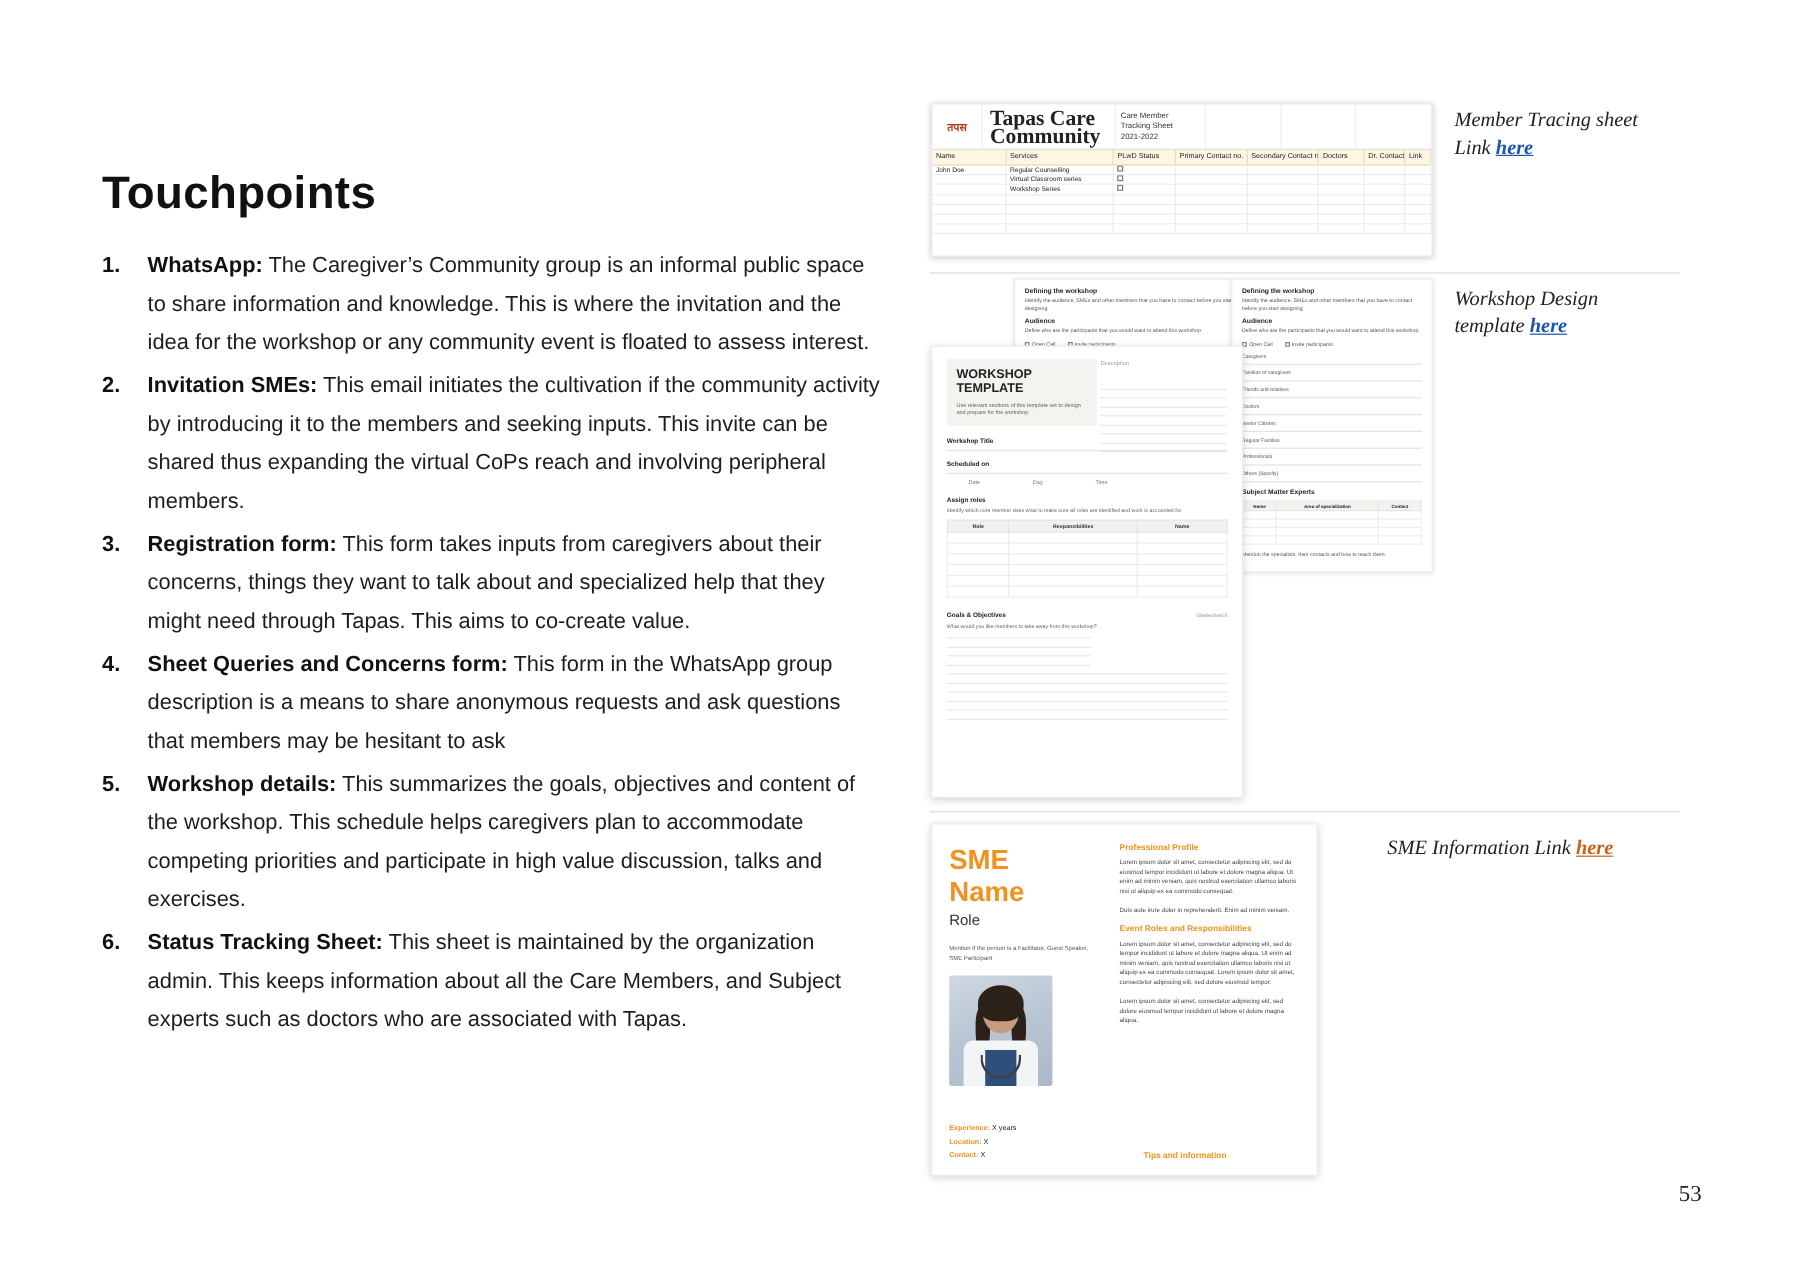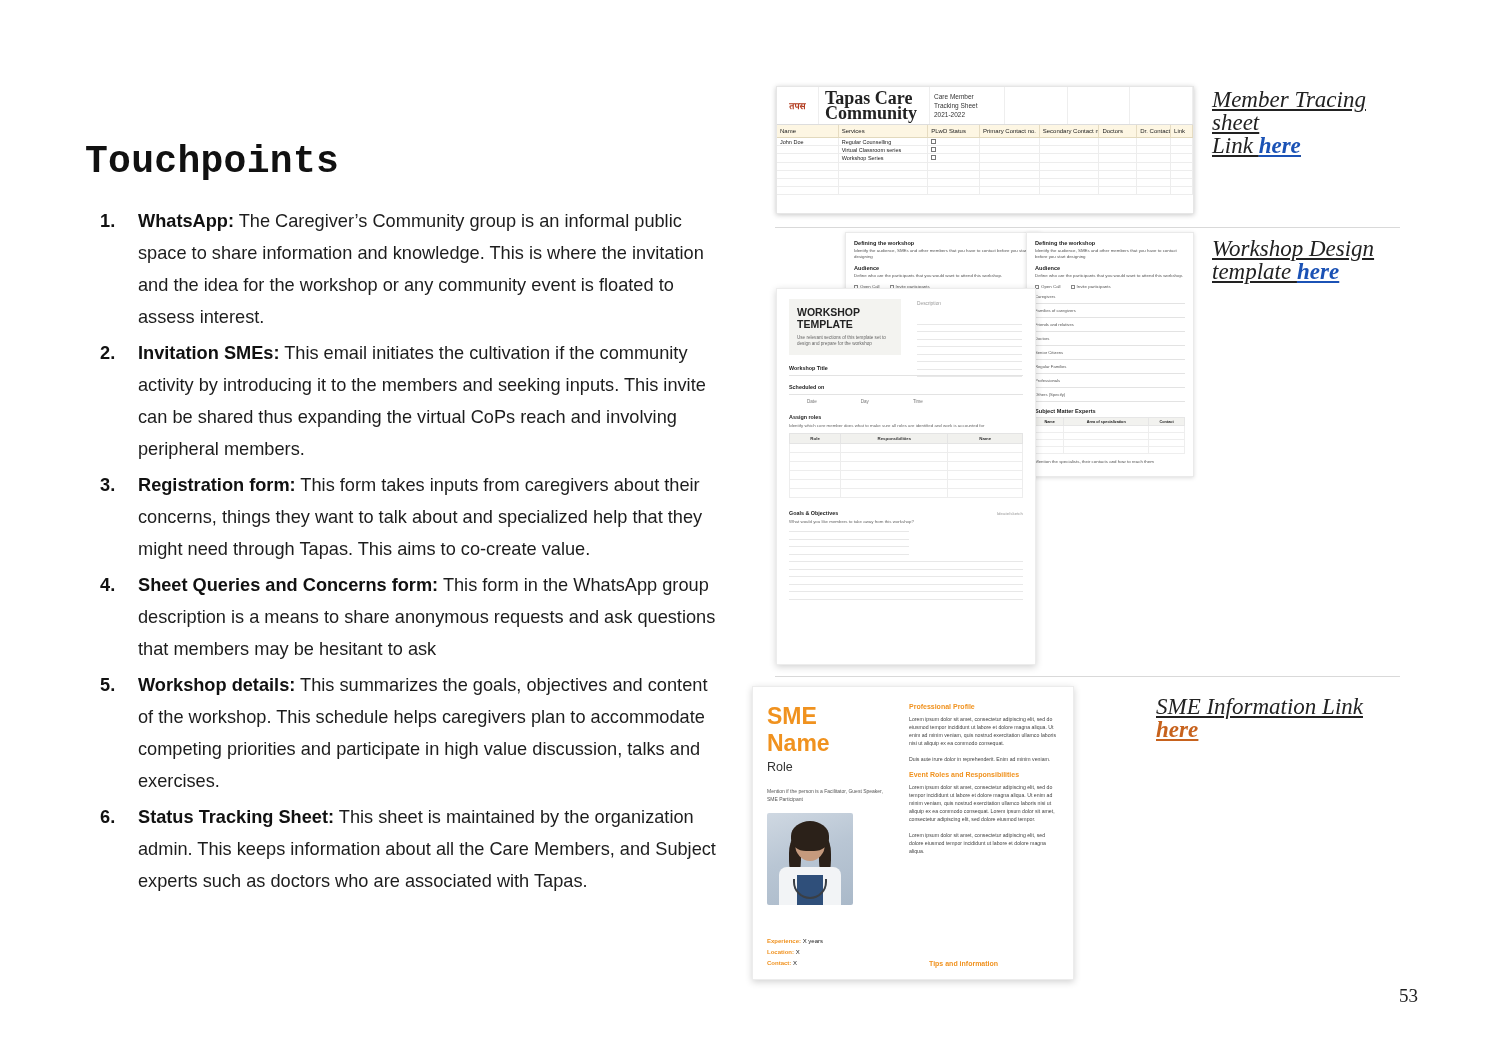--- a/index.html
+++ b/index.html
@@ -20,29 +20,29 @@
     width:650px;
   }
   .blueprint-label {
     font-family:"Liberation Serif", serif;
     font-style:italic;
     font-size:19px;
     color:#1a1a1a;
     margin:0 0 6px 0;
   }
   .page-title {
-    font-family:Liberation Mono, monospace;
+    font-family:Liberation Sans, sans-serif;
     font-weight:bold;
     font-size:38px;
     letter-spacing:0.3px;
     margin:0 0 22px 0;
     color:#111;
   }
   ol.touchpoints {
-    margin:15px; padding:0;
+    margin:0; padding:0;
     list-style:none;
     counter-reset:tp;
   }
   ol.touchpoints > li {
     position:relative;
     padding-left:38px;
     margin-bottom:4px;
     font-size:18.2px;
     line-height:32px;
     color:#1d1d1d;
@@ -65,24 +65,23 @@
     height:1px;
     background:#d9d9d9;
   }
   .divider.d1 { top:227px; }
   .divider.d2 { top:676px; }
 
   .annot {
     position:absolute;
     font-family:"Liberation Serif", serif;
     font-style:italic;
-    font-size:23px;
+    font-size:17px;
     line-height:23px;
     color:#222;
-    text-decoration:underline;
   }
   .annot a {
     color:#1b52b5;
     text-decoration:underline;
     font-weight:bold;
     font-style:italic;
   }
   .annot a.orange { color:#c7621d; }
 
   
@@ -148,40 +147,40 @@
     padding:10px 12px;
   }
   .mini-h { font-size:5.6px; font-weight:bold; color:#222; margin:0 0 2px 0; }
   .mini-p { font-size:4.4px; color:#555; line-height:6px; margin:0 0 5px 0; }
   .mini-line { height:1px; background:#e3e3e3; margin:4px 0; }
   .chk-row { display:flex; gap:10px; font-size:4.4px; color:#555; align-items:center; margin-top:3px;}
   .chk-row span { display:flex; align-items:center; gap:2px; }
   .sq { display:inline-block; width:4px; height:4px; border:1px solid #888; }
 
   .ws-title-box {
-    background:#f3f3f0; padding:7px 8px; width:112px; margin-bottom:10px;
+    background:#f3f3f0; padding:7px 8px; width:125px; margin-bottom:10px;
   }
   .ws-title-box .t { font-size:10.5px; font-weight:bold; line-height:12px; color:#222; }
   .ws-title-box .d { font-size:4.6px; color:#666; line-height:6.4px; margin-top:5px; }
   .ws-right-head { position:absolute; left:140px; top:12px; font-size:4.8px; color:#999;}
   .ws-field-label { font-size:5.4px; font-weight:bold; color:#222; margin:0 0 3px 0;}
   .ws-sub { font-size:4.4px; color:#666; line-height:6px; margin:0 0 4px 0;}
   .ws-table { width:100%; border-collapse:collapse; }
   .ws-table th { background:#f1f1ee; font-size:4.4px; font-weight:bold; color:#333; padding:2px; border:1px solid #e4e4e4;}
   .ws-table td { height:9px; border:1px solid #ededed; }
   .col-a{width:22%;} .col-b{width:46%;} .col-c{width:32%;}
   .mini-tbl { width:100%; border-collapse:collapse; margin-top:3px;}
   .mini-tbl th { font-size:3.8px; background:#f2f2ef; border:1px solid #e6e6e6; padding:1.5px;}
   .mini-tbl td { height:7px; border:1px solid #eee;}
   .mini-list > i { display:block; height:1px; background:#e8e8e8; margin:6.5px 0; }
   .mini-list-lbl { font-size:4.2px; color:#555; }
 
   
   .card-sme {
-    position:absolute; left:752px; top:686px; width:322px; height:294px;
+    position:absolute; left:776px; top:686px; width:322px; height:294px;
     background:#fff; border:1px solid #ececec;
     box-shadow:0 2px 7px rgba(0,0,0,0.18);
     display:flex;
   }
   .sme-left { width:152px; padding:16px 14px 10px 14px; position:relative; }
   .sme-name {
     font-size:23px; font-weight:bold; color:#f0921f; line-height:27px;
     margin:0;
   }
   .sme-role { font-size:12.5px; color:#333; margin:3px 0 0 0; }

